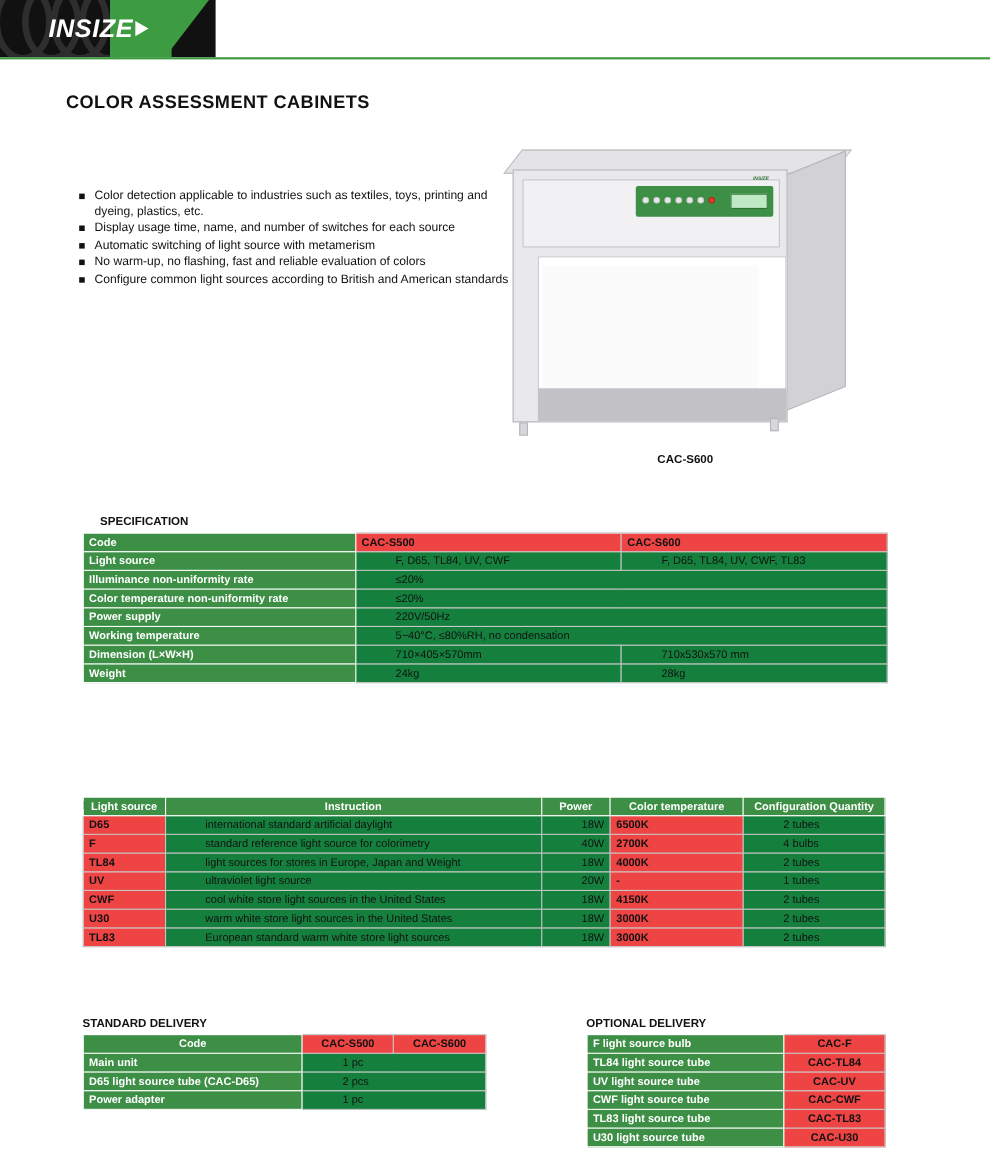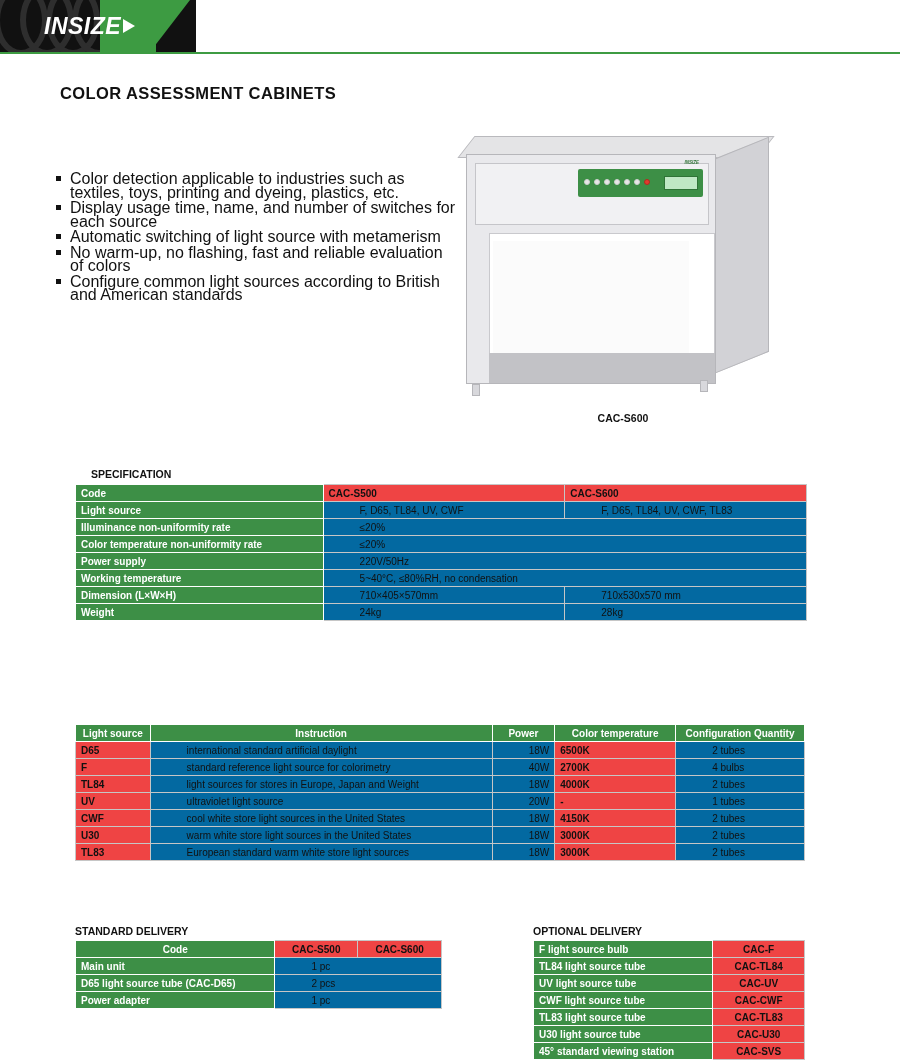--- a/index.html
+++ b/index.html
@@ -81,23 +81,23 @@
   
   .page-title {
     position:absolute; left:60px; top:84px;
     font-size:16.5px; font-weight:bold;
     letter-spacing:0.4px;
     color:#111;
   }
 
   
   .features {
-    position:absolute; left:56px; top:172px;
+    position:absolute; left:72px; top:172px;
     width:400px;
-    font-size:16px;
+    font-size:11px;
     line-height:13.5px;
     color:#111;
   }
   .feature {
     position:relative;
     padding-left:14px;
     margin-bottom:2px;
   }
   .feature .bullet {
     position:absolute; left:0; top:4px;
@@ -212,21 +212,21 @@
     padding:2px 5px;
     vertical-align:middle;
     height:17px;
   }
   .gcell {
     background:#3d8f46; color:#ffffff;
     font-weight:bold;
     border:1px solid #ffffff;
   }
   .wcell {
-    background:#0369a1; color:#111;
+    background:#15803d; color:#111;
     border:1px solid #c6c6c6;
     font-weight:normal;
     padding-left:36px;
   }
   .wcell-b {
     background:#ef4444; color:#111;
     border:1px solid #c6c6c6;
     font-weight:bold;
   }
 
@@ -482,18 +482,14 @@
       <td class="wcell-b c2 center">CAC-CWF</td>
     </tr>
     <tr>
       <td class="gcell c1">TL83 light source tube</td>
       <td class="wcell-b c2 center">CAC-TL83</td>
     </tr>
     <tr>
       <td class="gcell c1">U30 light source tube</td>
       <td class="wcell-b c2 center">CAC-U30</td>
     </tr>
-    <tr>
-      <td class="gcell c1">45° standard viewing station</td>
-      <td class="wcell-b c2 center">CAC-SVS</td>
-    </tr>
   </tbody>
 </table>
 
 </body></html>

